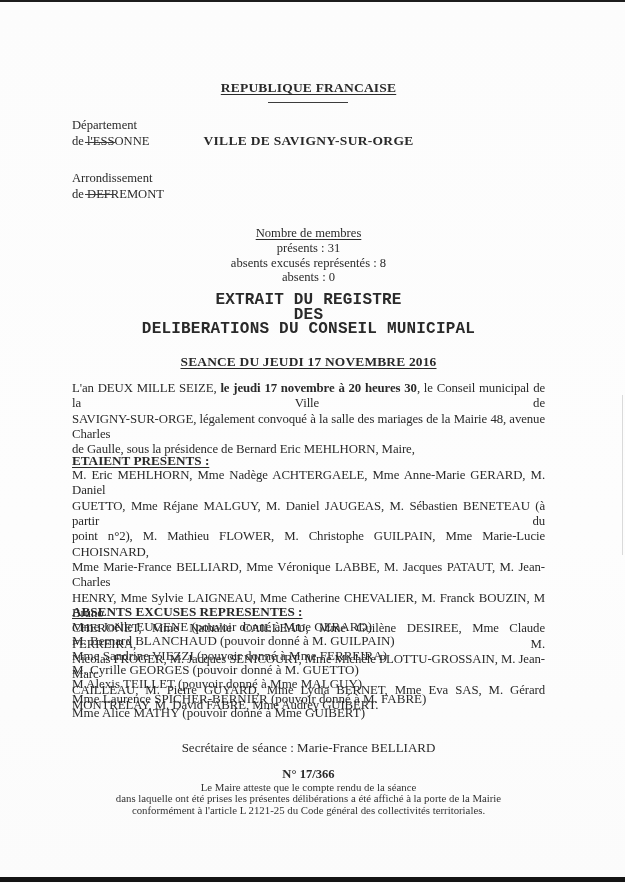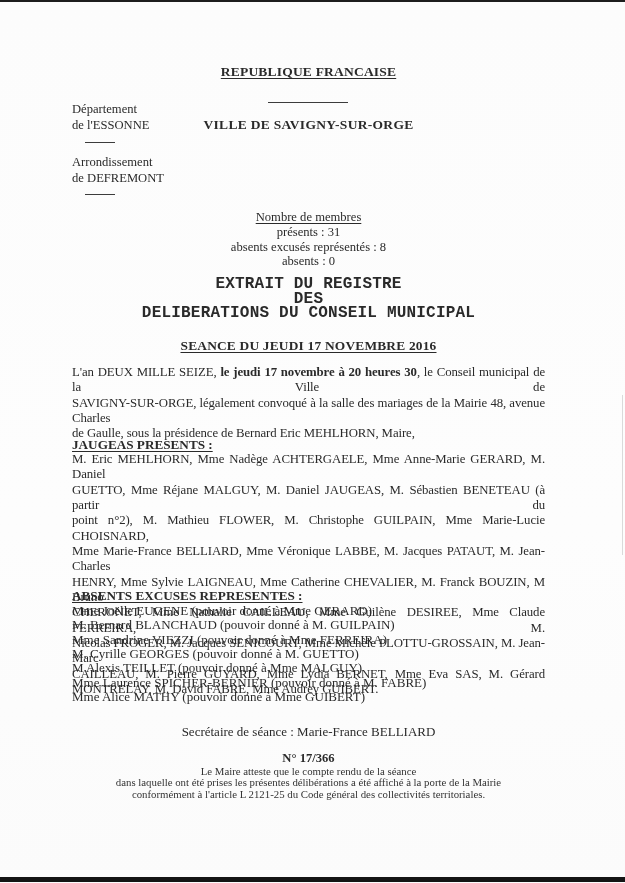--- a/index.html
+++ b/index.html
@@ -6,21 +6,21 @@
   .page {
     position: relative;
     width: 625px;
     height: 883px;
     background: linear-gradient(180deg, #fcfcfc 0%, #fdfdfd 60%, #fbfbfb 100%);
     font-family: "Liberation Serif", "DejaVu Serif", serif;
     color: #2a2a2a;
     overflow: hidden;
   }
   .abs { position: absolute; }
-  .cx { left: 72px; width: 473px; }
+  .cx { left: 72px; width: 473px; margin-top: 16px; }
   .center { text-align: center; }
   .bold { font-weight: bold; }
   .u { text-decoration: underline; text-decoration-thickness: 1px; text-underline-offset: 2px; }
 
   .scan-top { top: 0; left: 0; width: 625px; height: 2px; background: #1d1d1d; }
   .scan-bottom { top: 877px; left: 0; width: 625px; height: 5px; background: #141414; }
   .scan-right { top: 395px; left: 622px; width: 1px; height: 160px; background: #dadada; }
 
   .republique { top: 64px; font-size: 13.5px; letter-spacing: 0.2px; }
   .center-rule { top: 102px; left: 268px; width: 80px; height: 0; border-top: 1.6px solid #3c3c3c; }
@@ -94,21 +94,21 @@
   </div>
 
   <div class="abs cx center seance bold"><span class="u">SEANCE DU JEUDI 17 NOVEMBRE 2016</span></div>
 
   <div class="abs cx intro">
     <div class="jline"><span>L'an DEUX MILLE SEIZE, </span><b>le jeudi 17 novembre à 20 heures 30</b><span>, le Conseil municipal de la Ville de</span></div>
     <div class="jline">SAVIGNY-SUR-ORGE, légalement convoqué à la salle des mariages de la Mairie 48, avenue Charles</div>
     <div class="lline">de Gaulle, sous la présidence de Bernard Eric MEHLHORN, Maire,</div>
   </div>
 
-  <div class="abs cx ptitle bold"><span class="u">JAUGEAS PRESENTS :</span></div>
+  <div class="abs cx ptitle bold"><span class="u">ETAIENT PRESENTS :</span></div>
 
   <div class="abs cx ppar">
     <div class="jline">M. Eric MEHLHORN, Mme Nadège ACHTERGAELE, Mme Anne-Marie GERARD, M. Daniel</div>
     <div class="jline">GUETTO, Mme Réjane MALGUY, M. Daniel JAUGEAS, M. Sébastien BENETEAU (à partir du</div>
     <div class="jline">point n°2), M. Mathieu FLOWER, M. Christophe GUILPAIN, Mme Marie-Lucie CHOISNARD,</div>
     <div class="jline">Mme Marie-France BELLIARD, Mme Véronique LABBE, M. Jacques PATAUT, M. Jean-Charles</div>
     <div class="jline">HENRY, Mme Sylvie LAIGNEAU, Mme Catherine CHEVALIER, M. Franck BOUZIN, M Bruno</div>
     <div class="jline">CHERONET, Mme Nathalie CAILLEAU, Mme Guilène DESIREE, Mme Claude FERREIRA, M.</div>
     <div class="jline">Nicolas FROGER, M. Jacques SENICOURT, Mme Michèle PLOTTU-GROSSAIN, M. Jean-Marc</div>
     <div class="jline">CAILLEAU, M. Pierre GUYARD, Mme Lydia BERNET, Mme Eva SAS, M. Gérard</div>

